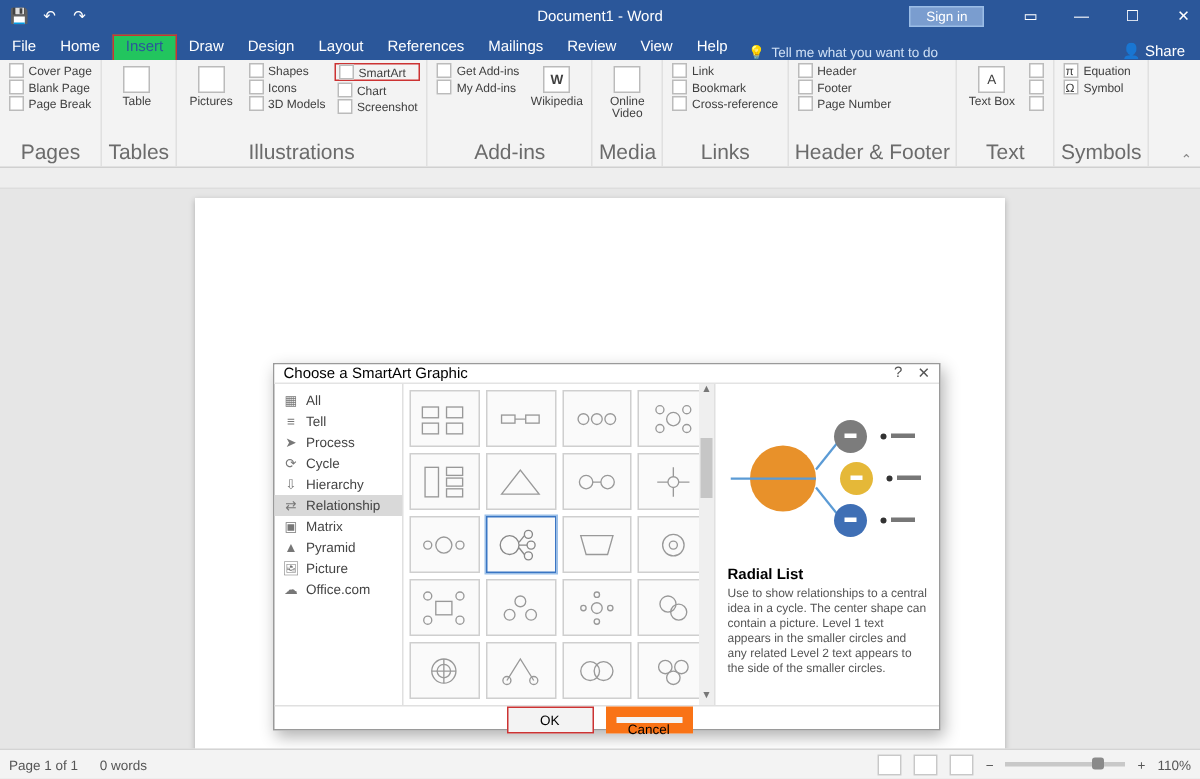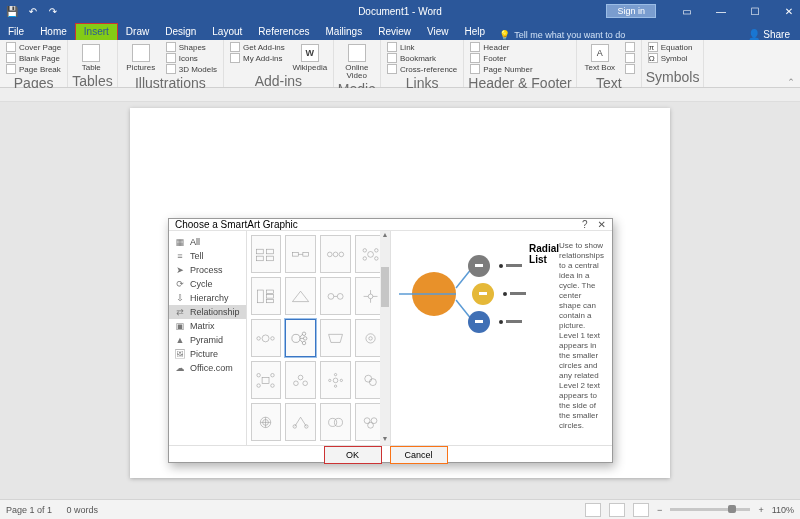--- a/index.html
+++ b/index.html
@@ -10,66 +10,66 @@
 .titlebar .qat { display: flex; gap: 6px; padding-left: 6px; }
 .titlebar .qat span { width: 14px; height: 14px; display: inline-flex; align-items: center; justify-content: center; }
 .titlebar .doc-title { position: absolute; left: 50%; transform: translateX(-50%); font-size: 10px; }
 .titlebar .winctl { margin-left: auto; display: flex; align-items: center; gap: 12px; }
 .titlebar .signin { background: #7a9dcf; border: 1px solid #9bbde6; padding: 1px 10px; font-size: 9px; margin-right: 8px; }
 .titlebar .winctl .wbtn { width: 22px; height: 22px; display: flex; align-items: center; justify-content: center; font-size: 10px; }
 
 
 .tabs { height: 18px; background: #2b579a; color: #fff; display: flex; align-items: flex-end; font-size: 10px; }
 .tabs .tab { padding: 2px 8px 3px; cursor: default; }
-.tabs .tab.active { background: #84cc16; color: #2b579a; border: 1px solid #cc3333; border-bottom: none; text-align: center; }
+.tabs .tab.active { background: #22c55e; color: #2b579a; border: 1px solid #cc3333; border-bottom: none; text-align: center; }
 .tabs .tell { margin-left: 6px; display: flex; align-items: center; gap: 4px; color: #cfe0f5; font-size: 9px; }
 .tabs .share { margin-left: auto; padding: 0 10px; font-size: 10px; color: #fff; }
 
 
-.ribbon { height: 48px; background: #f3f3f3; border-bottom: 1px solid #d0d0d0; display: flex; font-size: 9px; color: #404040; }
+.ribbon { height: 72px; background: #f3f3f3; border-bottom: 1px solid #d0d0d0; display: flex; font-size: 9px; color: #404040; }
 .group { border-right: 1px solid #e0e0e0; padding: 2px 4px; display: flex; flex-direction: column; }
 .group .g-body { flex: 1; display: flex; gap: 4px; align-items: flex-start; }
 .group .g-label { text-align: center; font-size: 14px; color: #6b6b6b; padding-top: 1px; }
 .big-btn { display: flex; flex-direction: column; align-items: center; justify-content: flex-start; width: 38px; gap: 2px; padding-top: 2px; }
 .big-btn .ico { width: 18px; height: 18px; background: #fff; border: 1px solid #bbb; }
 .big-btn .lbl { font-size: 8px; text-align: center; line-height: 1; }
 .stack { display: flex; flex-direction: column; gap: 1px; }
 .mini { display: flex; align-items: center; gap: 3px; font-size: 8px; white-space: nowrap; padding: 0 2px; }
 .mini .mi { width: 10px; height: 10px; background: #fff; border: 1px solid #bbb; display: inline-block; }
 .mini.hl { border: 1px solid #cc3333; }
 .ribbon .collapse { margin-left: auto; width: 18px; display: flex; align-items: flex-end; justify-content: center; color: #888; }
 
 
 .workspace { position: relative; height: 403px; background: #e6e6e6; }
 .ruler { height: 14px; background: #eee; border-bottom: 1px solid #ddd; }
 .page { position: absolute; left: 130px; top: 20px; width: 540px; height: 370px; background: #fff; box-shadow: 0 1px 4px rgba(0,0,0,.25); }
 
 
-.dialog { position: absolute; left: 168px; top: 130px; width: 445px; height: 245px; background: #fff; border: 1px solid #9a9a9a; box-shadow: 2px 4px 10px rgba(0,0,0,.3); display: flex; flex-direction: column; }
+.dialog { position: absolute; left: 182px; top: 130px; width: 445px; height: 245px; background: #fff; border: 1px solid #9a9a9a; box-shadow: 2px 4px 10px rgba(0,0,0,.3); display: flex; flex-direction: column; }
 .dlg-title { height: 20px; background: #fff; border-bottom: 1px solid #e3e3e3; display: flex; align-items: center; font-size: 10px; padding: 0 6px; }
 .dlg-title .t-right { margin-left: auto; display: flex; gap: 10px; color: #555; }
 .dlg-body { flex: 1; display: flex; }
 .dlg-nav { width: 86px; border-right: 1px solid #e0e0e0; padding: 4px 0; }
 .dlg-nav .nav-item { display: flex; align-items: center; gap: 5px; font-size: 9px; padding: 2px 6px; color: #444; }
 .dlg-nav .nav-item .ni { width: 10px; height: 10px; display: inline-flex; align-items: center; justify-content: center; color: #777; font-size: 9px; }
 .dlg-nav .nav-item.sel { background: #d9d9d9; }
 .dlg-gallery { width: 208px; border-right: 1px solid #e0e0e0; position: relative; overflow: hidden; }
 .gal-grid { display: grid; grid-template-columns: repeat(4, 1fr); gap: 4px; padding: 4px; }
 .thumb { height: 38px; border: 1px solid #cfcfcf; background: #fafafa; display: flex; align-items: center; justify-content: center; }
 .thumb svg { width: 80%; height: 80%; }
 .thumb.sel { border: 1px solid #3a76c4; outline: 1px solid #9cc0e8; }
 .gal-scroll { position: absolute; right: 0; top: 0; bottom: 0; width: 10px; background: #efefef; }
 .gal-scroll .sthumb { position: absolute; left: 1px; right: 1px; top: 36px; height: 40px; background: #c6c6c6; }
 .gal-scroll .sarr { position: absolute; left: 0; right: 0; height: 10px; text-align: center; font-size: 7px; color: #777; }
-.dlg-preview { flex: 1; display: flex; padding: 8px; }
+.dlg-preview { flex: 1; display: flex; flex-direction: column; padding: 8px; }
 .pv-canvas { height: 110px; display: flex; align-items: center; justify-content: center; }
 .pv-title { font-size: 10px; font-weight: bold; margin-top: 4px; }
 .pv-desc { font-size: 8px; color: #555; line-height: 1.25; margin-top: 2px; }
 .dlg-buttons { height: 28px; border-top: 1px solid #e0e0e0; display: flex; align-items: center; justify-content: center; gap: 8px; padding-right: 10px; }
-.btn { min-width: 58px; height: 18px; font-size: 9px; background: #f3f3f3; border: 1px solid #f97316; text-align: center; line-height: 16px; }
+.btn { min-width: 58px; height: 18px; font-size: 9px; background: #f3f3f3; border: 7px solid #f97316; text-align: center; line-height: 16px; }
 .btn.ok { border: 1.5px solid #cc3333; }
 
 
 .status { position: absolute; left: 0; right: 0; bottom: 0; height: 20px; background: #f3f3f3; border-top: 1px solid #d4d4d4; display: flex; align-items: center; font-size: 9px; color: #555; padding: 0 6px; }
 .status .s-left span { margin-right: 12px; }
 .status .s-right { margin-left: auto; display: flex; align-items: center; gap: 8px; }
 .status .viewbtn { width: 16px; height: 14px; border: 1px solid #c8c8c8; background: #fff; }
 .status .slider { width: 80px; height: 3px; background: #c8c8c8; position: relative; }
 .status .slider .knob { position: absolute; top: -3px; left: 58px; width: 8px; height: 8px; background: #8a8a8a; border-radius: 2px; }
 </style>
@@ -153,20 +153,34 @@
             <span class="mi"></span>
             <span>Shapes</span>
           </div>
         <div class="mini">
             <span class="mi"></span>
             <span>Icons</span>
           </div>
         <div class="mini">
             <span class="mi"></span>
             <span>3D Models</span>
+          </div>
+      </div>
+      <div class="stack">
+        <div class="mini hl">
+            <span class="mi"></span>
+            <span>SmartArt</span>
+          </div>
+        <div class="mini">
+            <span class="mi"></span>
+            <span>Chart</span>
+          </div>
+        <div class="mini">
+            <span class="mi"></span>
+            <span>Screenshot</span>
           </div>
       </div>
     </div>
     <div class="g-label">Illustrations</div>
   </div>
 
   <div class="group">
     <div class="g-body">
       <div class="stack">
         <div class="mini">

